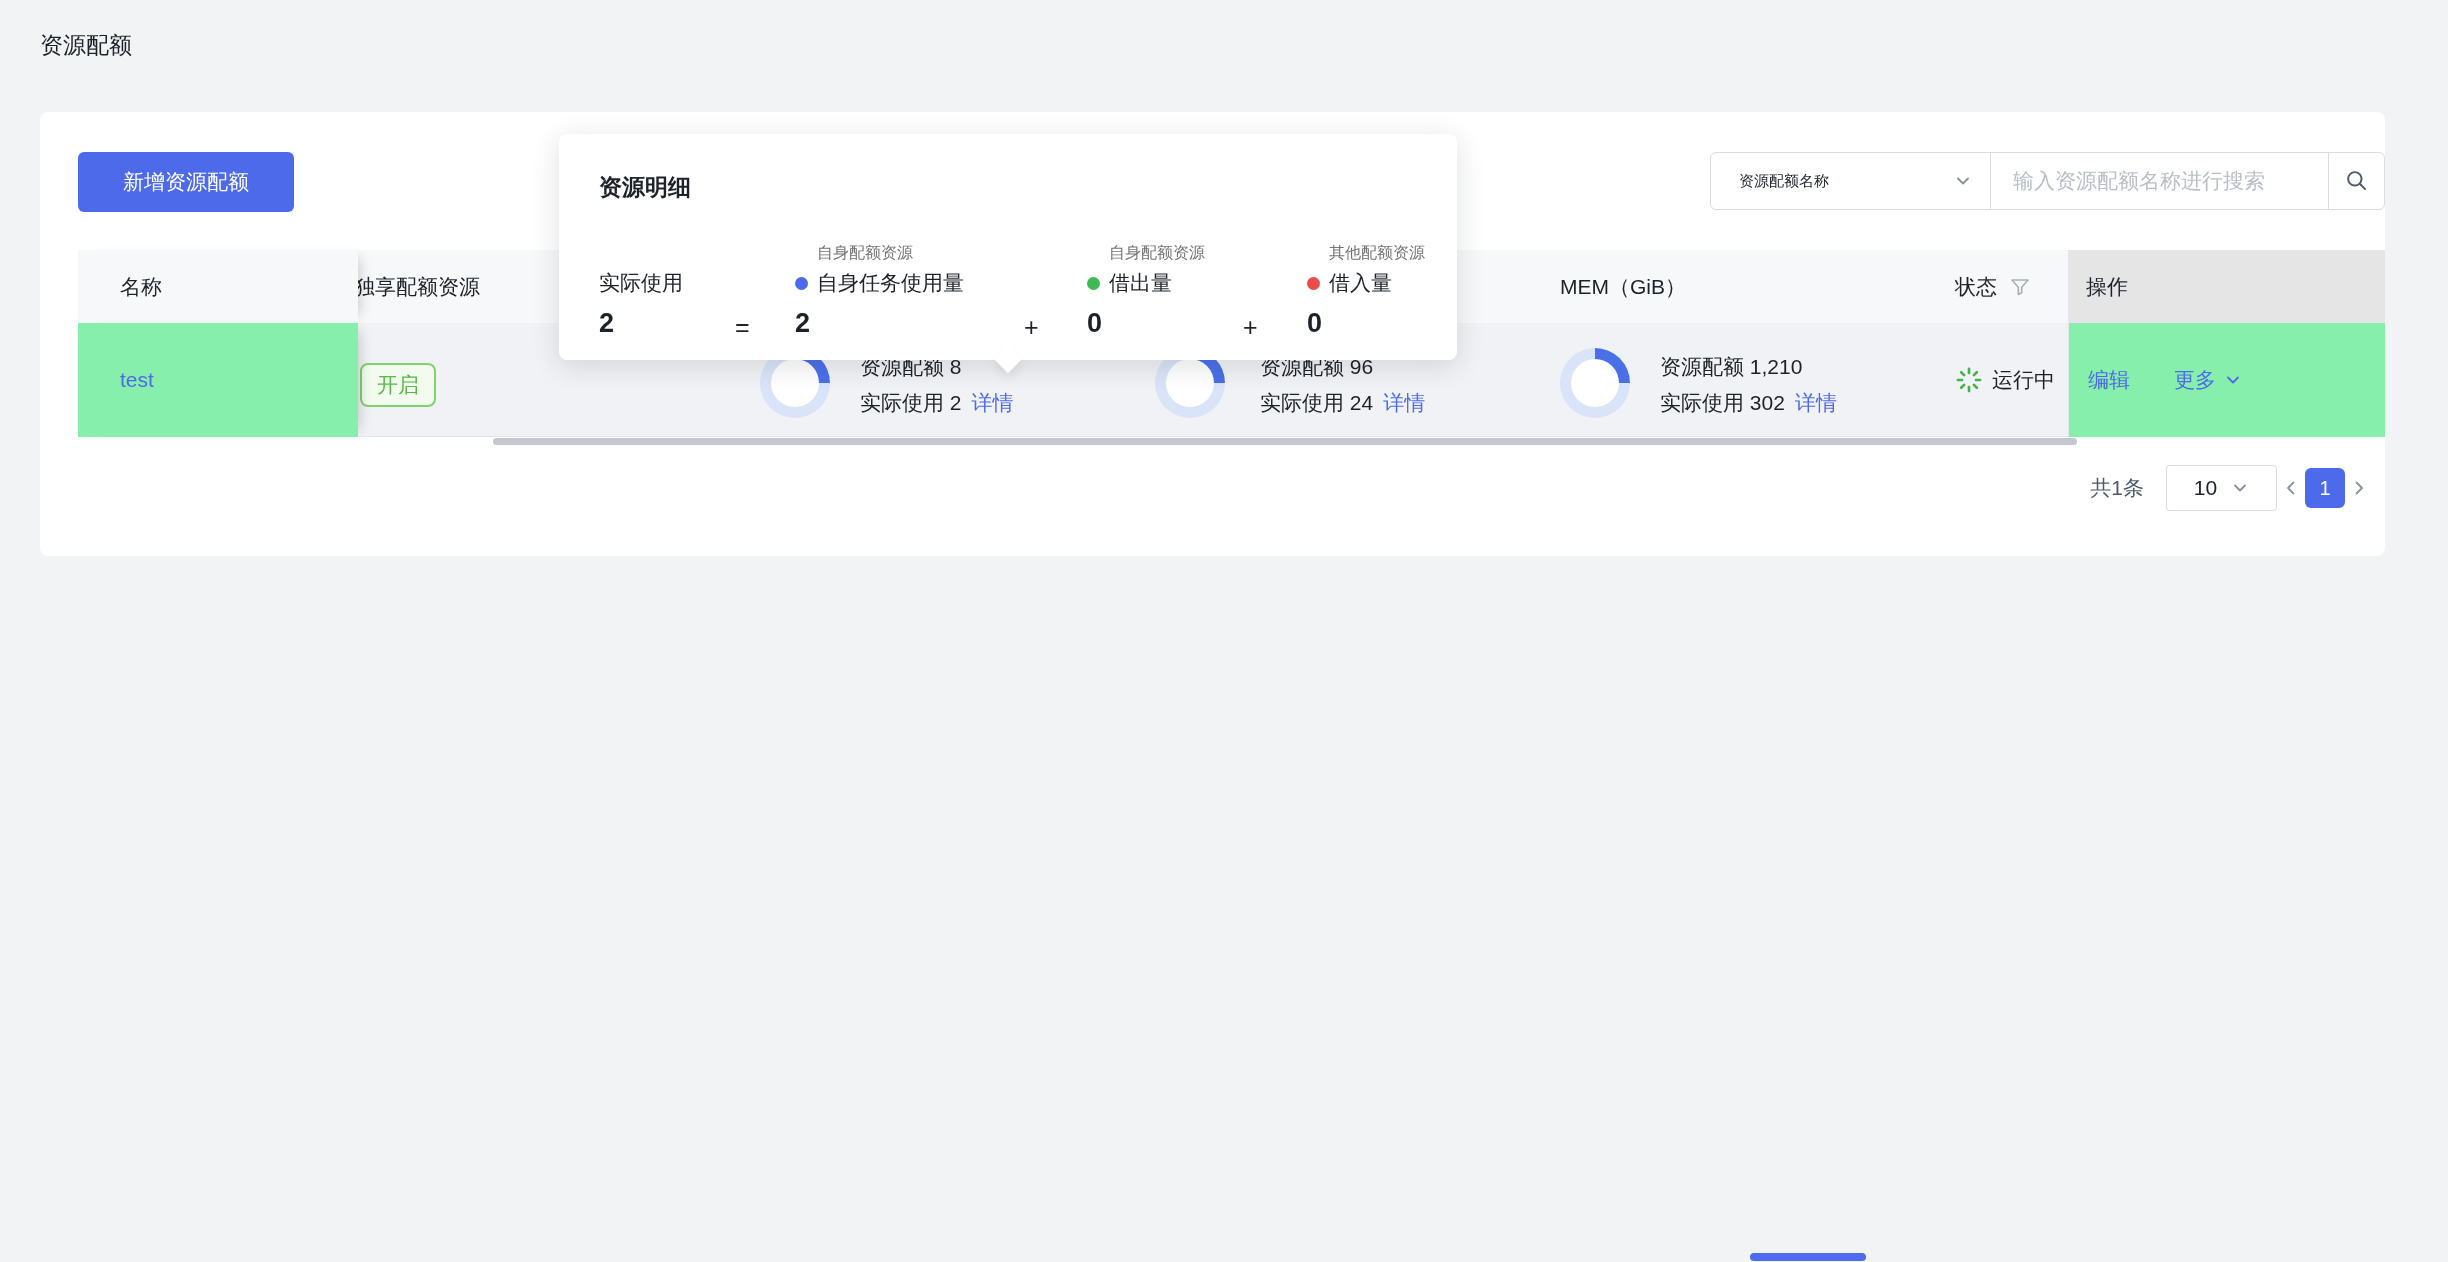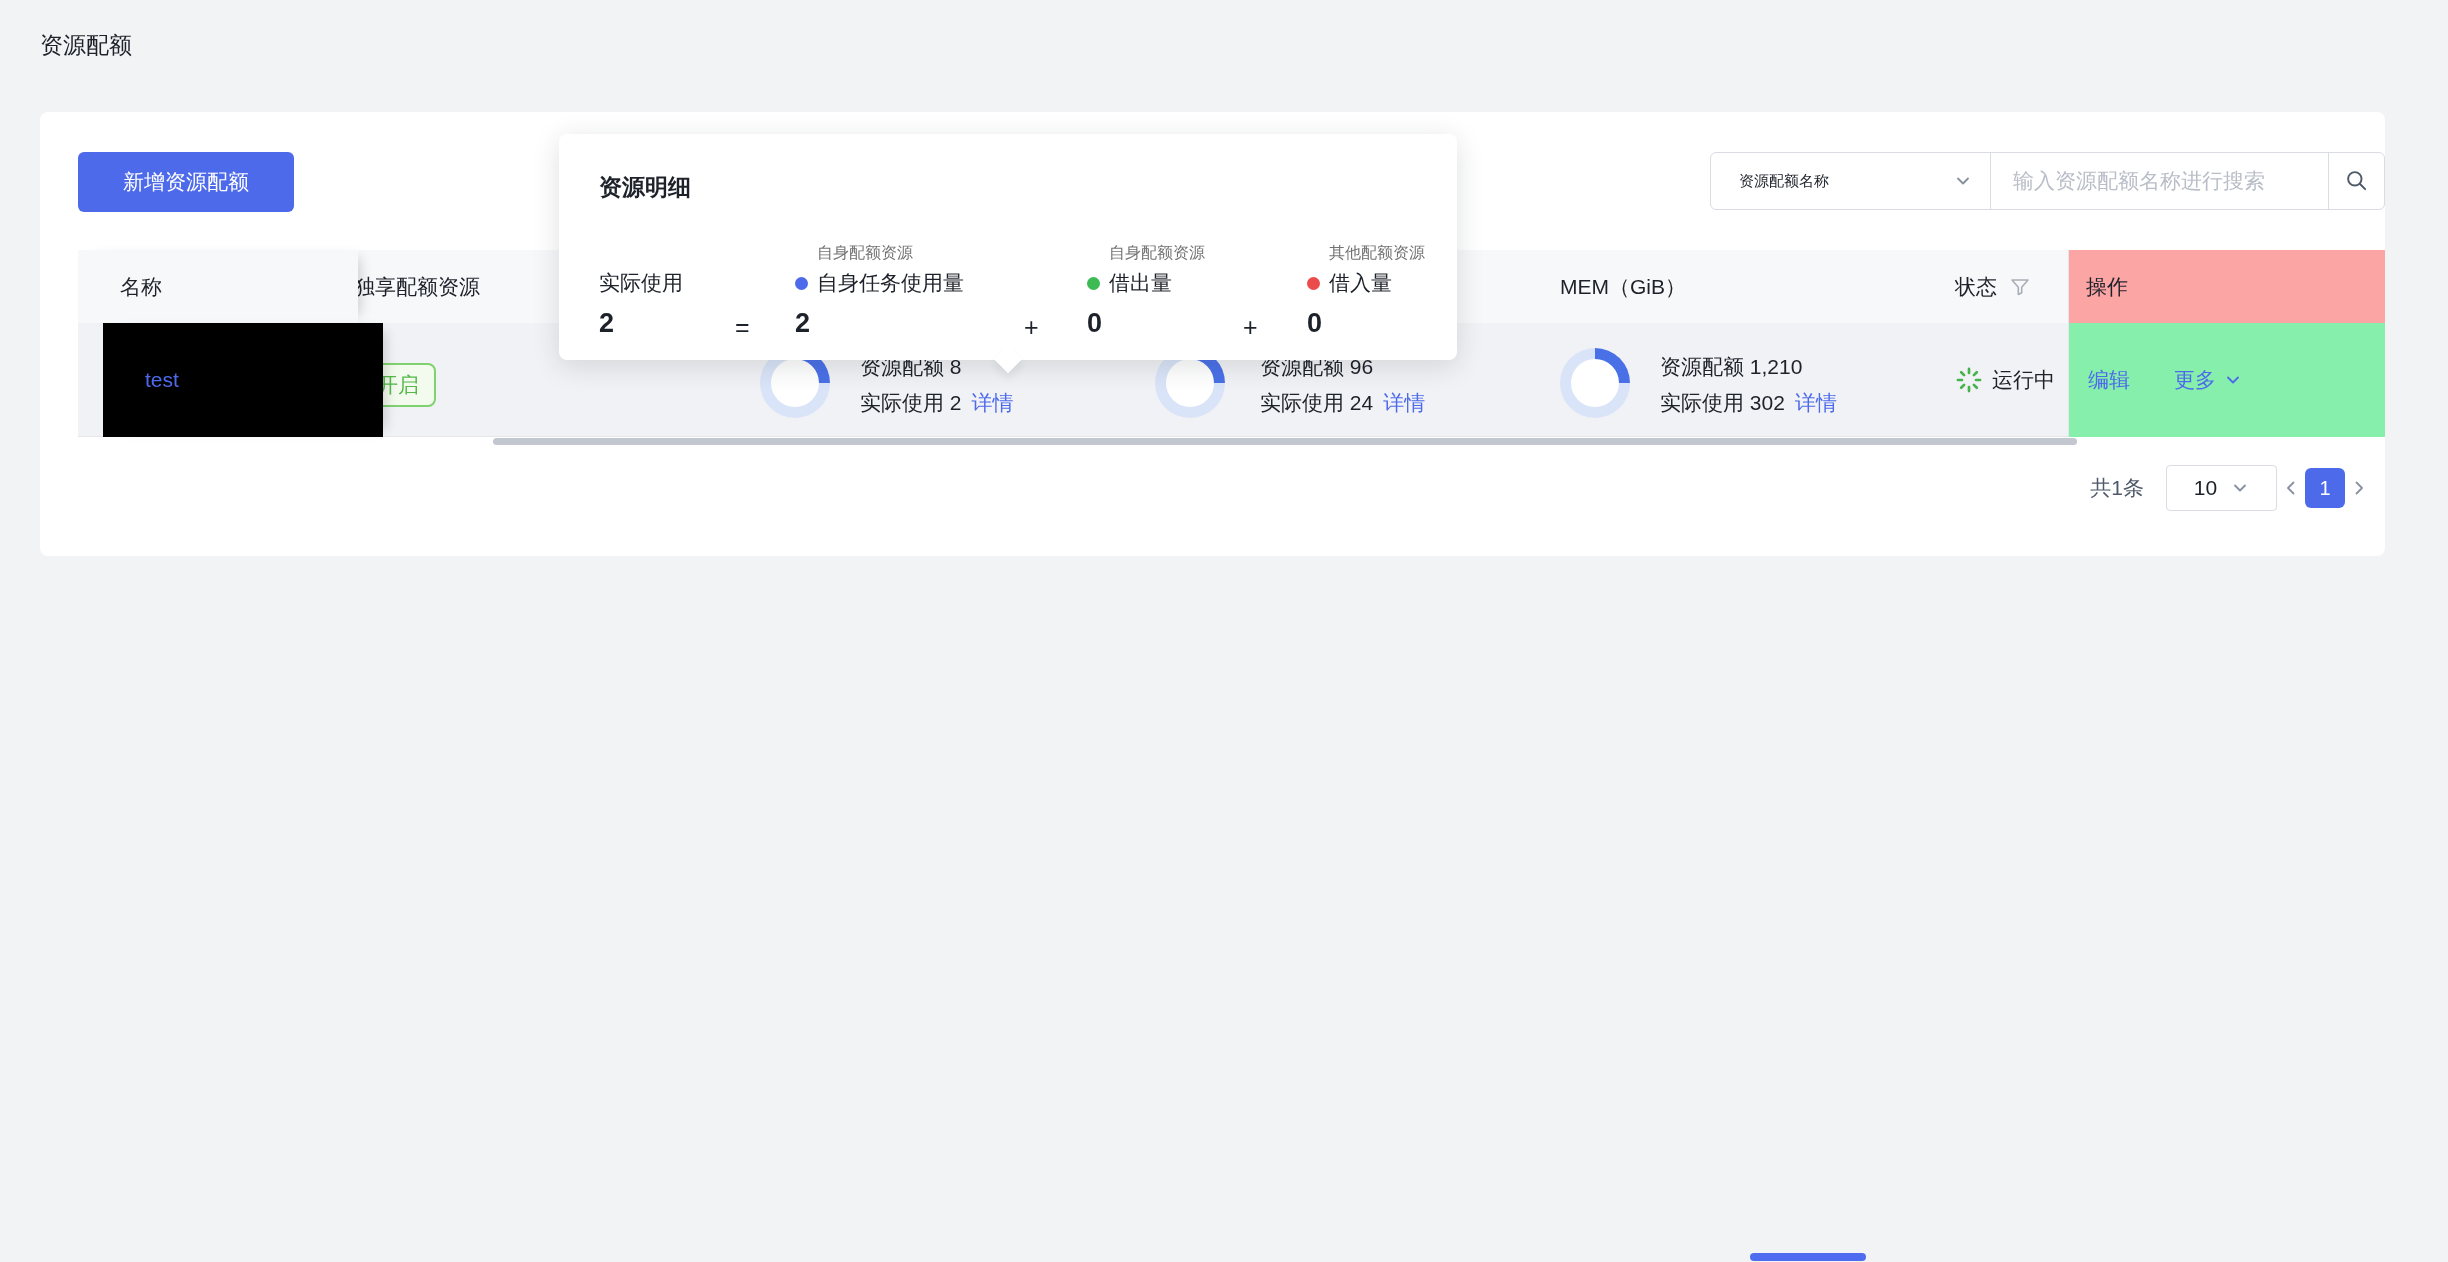--- a/index.html
+++ b/index.html
@@ -29,23 +29,23 @@
   .search-btn{width:56px;border:none;background:transparent;border-left:1px solid #d9dce3;
     display:flex;align-items:center;justify-content:center;cursor:pointer;}
   
   .thead{left:38px;top:138px;width:2307px;height:73px;background:#f7f8fa;}
   .trow{left:38px;top:211px;width:2307px;height:114px;background:#f1f2f5;border-bottom:1px solid #e5e6eb;box-sizing:border-box;}
   .th-label{position:absolute;top:0;height:73px;line-height:73px;font-size:21px;font-weight:400;color:#1d2129;white-space:nowrap;}
   .cell{position:absolute;top:0;height:114px;display:flex;align-items:center;white-space:nowrap;}
   .fixed-left{position:absolute;left:0;top:0;width:280px;z-index:5;
     box-shadow:10px 0 12px -8px rgba(0,0,0,0.18);}
   .fixed-left.h{height:73px;background:#f7f8fa;}
-  .fixed-left.r{height:114px;background:#000000;margin-left:25px;}
+  .fixed-left.r{height:114px;background:#86efac;}
   .fixed-right{position:absolute;left:1990px;top:0;width:317px;z-index:5;border-left:1px solid #e5e6eb;box-sizing:border-box;}
-  .fixed-right.h{height:73px;background:#fca5a5;}
+  .fixed-right.h{height:73px;background:#e5e5e5;}
   .fixed-right.r{height:114px;background:#86efac;}
   .link{color:#4d6aeb;cursor:pointer;text-decoration:none;font-size:21px;}
   .row-text{font-size:21px;color:#1d2129;}
   .tag-open{position:absolute;left:282px;top:40px;height:44px;padding:0 15px;box-sizing:border-box;
     border:2px solid #7fd36f;background:#f3fbee;color:#55b94a;border-radius:8px;
     font-size:21px;display:flex;align-items:center;}
   .donut{position:absolute;top:25px;width:70px;height:70px;border-radius:50%;}
   .donut::after{content:"";position:absolute;left:11px;top:11px;right:11px;bottom:11px;background:#fff;border-radius:50%;}
   .metric{position:absolute;top:30px;}
   .metric .l1,.metric .l2{height:28px;line-height:28px;font-size:21px;color:#1d2129;white-space:nowrap;}

